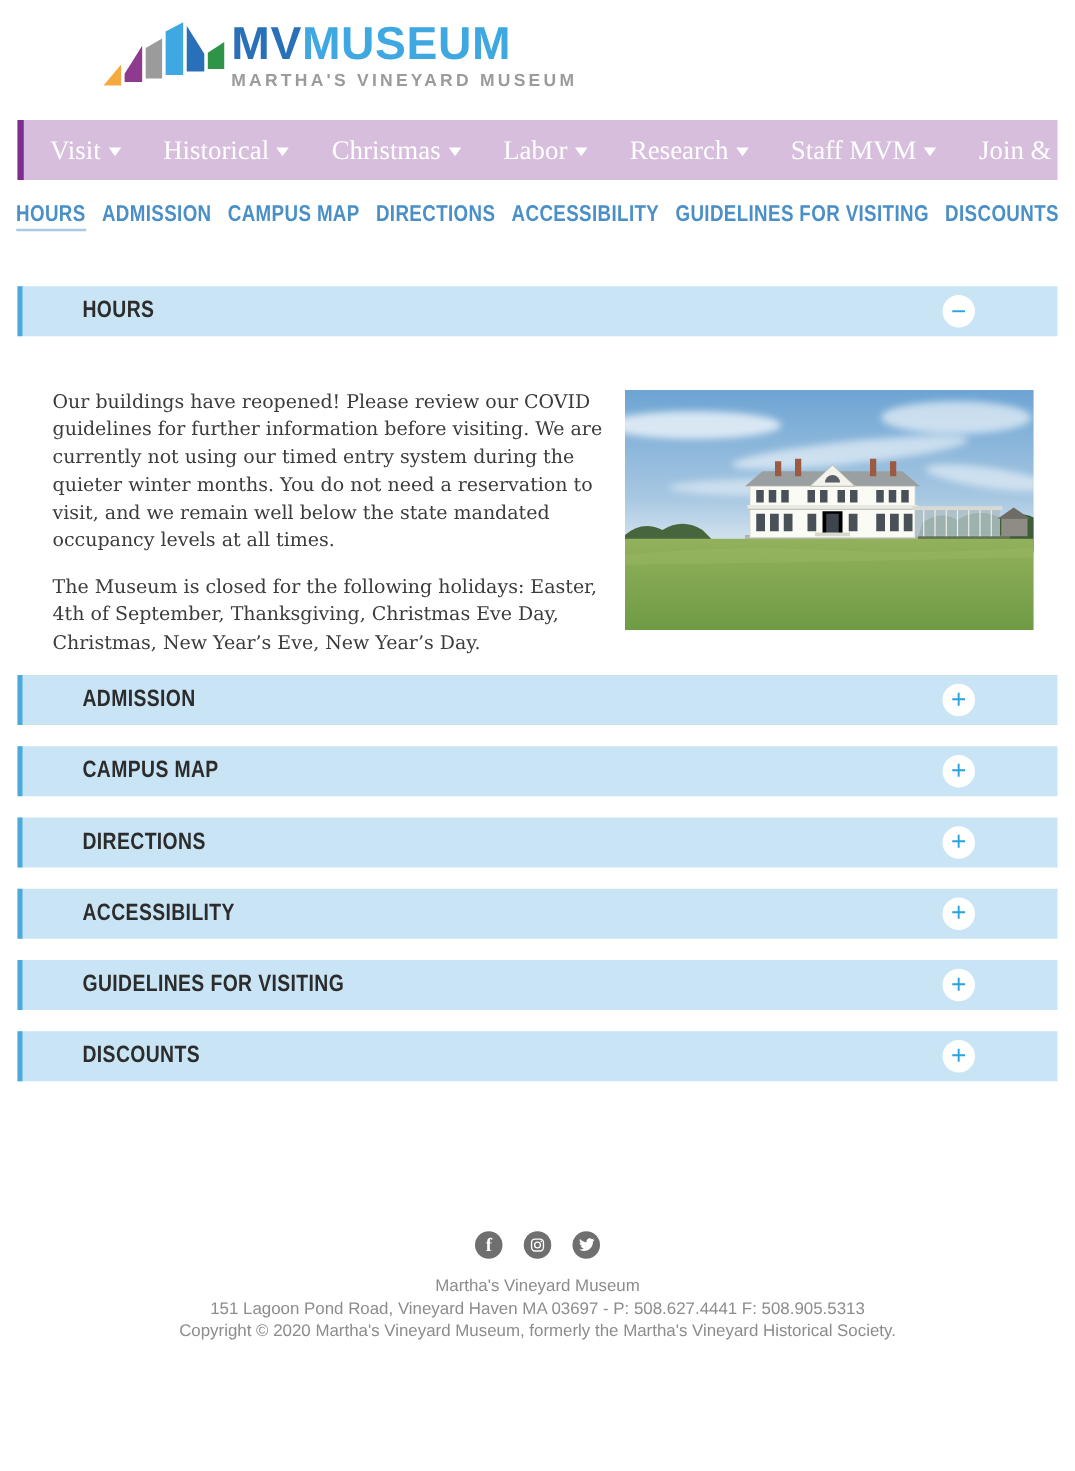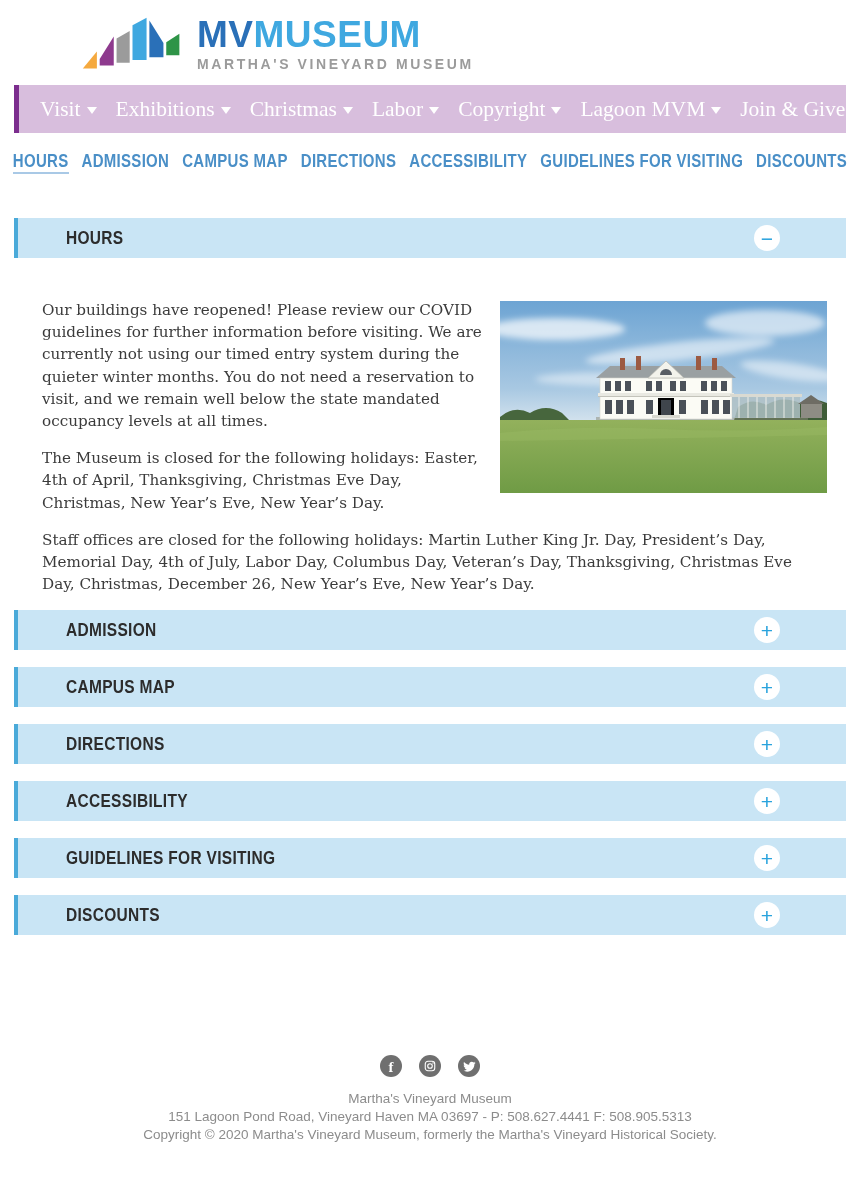--- a/index.html
+++ b/index.html
@@ -3,33 +3,33 @@
 <meta charset="utf-8">
 <style>
   * { margin:0; padding:0; box-sizing:border-box; }
   html,body { background:#ffffff; }
   body {
     width:860px; height:1177px; position:relative; margin:0 auto;
     font-family:"Liberation Sans", sans-serif;
   }
 
   
-  .logo-row { padding:12px 0 0 80px; height:75px; display:flex; align-items:center; gap:12px; }
+  .logo-row { padding:12px 0 0 80px; height:75px; display:flex; align-items:center; }
   .logo-mark svg { display:block; }
   .logo-text { display:flex; flex-direction:column; }
   .logo-word { font-size:37px; font-weight:bold; letter-spacing:0.5px; line-height:1; }
   .logo-mv { color:#2a70b8; }
   .logo-museum { color:#3fa8e0; }
   .logo-subtitle { font-size:14px; color:#9b9b9b; letter-spacing:2.6px; margin-top:3px; font-weight:bold; }
 
   
   .main-nav {
-    margin:10px 14px 0 14px; height:48px;
+    margin:21px 14px 0 14px; height:48px;
     background:#d8bedd; border-left:5px solid #7c2d8e;
-    display:flex; align-items:center; gap:19px; padding-left:21px;
+    display:flex; align-items:center; gap:34px; padding-left:21px;
   }
   .main-nav-item {
     color:#ffffff; font-family:"Liberation Serif", serif; font-size:21.5px;
     display:flex; align-items:center; gap:6px; cursor:pointer; white-space:nowrap;
   }
   .tri-down {
     width:0; height:0; display:inline-block; margin-top:3px;
     border-left:5.5px solid transparent; border-right:5.5px solid transparent;
     border-top:7px solid #ffffff;
   }
@@ -98,37 +98,37 @@
     <span class="logo-subtitle">MARTHA'S VINEYARD MUSEUM</span>
   </span>
 </div>
 
 <div class="main-nav">
   <span class="main-nav-item">
       <span>Visit</span>
       <span class="tri-down"></span>
     </span>
   <span class="main-nav-item">
-      <span>Exhibitions</span>
+      <span>Historical</span>
       <span class="tri-down"></span>
     </span>
   <span class="main-nav-item">
       <span>Christmas</span>
       <span class="tri-down"></span>
     </span>
   <span class="main-nav-item">
       <span>Labor</span>
       <span class="tri-down"></span>
     </span>
   <span class="main-nav-item">
-      <span>Copyright</span>
-      <span class="tri-down"></span>
-    </span>
-  <span class="main-nav-item">
-      <span>Lagoon MVM</span>
+      <span>Research</span>
+      <span class="tri-down"></span>
+    </span>
+  <span class="main-nav-item">
+      <span>Staff MVM</span>
       <span class="tri-down"></span>
     </span>
   <span class="main-nav-item">
       <span>Join &amp; Give</span>
       <span class="tri-down"></span>
     </span>
 </div>
 
 <div class="sub-nav">
   <span class="sub-nav-item active"><span class="condensed">HOURS</span></span>
@@ -217,22 +217,21 @@
           <line x1="284" y1="96" x2="284" y2="117"></line>
         <line x1="293" y1="96" x2="293" y2="117"></line>
       </g>
       <polygon points="298,103 311,94 324,103" fill="#6e6c64"></polygon>
       <rect x="301" y="103" width="21" height="14" fill="#8e8c84"></rect>
       <rect x="0" y="119" width="327" height="73" fill="url(#grass)"></rect>
       <path d="M0,132 Q80,124 160,128 T327,126 L327,134 Q160,138 0,140 Z" fill="#9fbc66" opacity="0.35"></path>
     </svg>
   </span>
   <p>Our buildings have reopened! Please review our COVID guidelines for further information before visiting. We are currently not using our timed entry system during the quieter winter months. You do not need a reservation to visit, and we remain well below the state mandated occupancy levels at all times.</p>
-  <p>The Museum is closed for the following holidays: Easter, 4th of April, Thanksgiving, Christmas Eve Day, Christmas, New Year’s Eve, New Year’s Day.</p>
-  <p>Staff offices are closed for the following holidays: Martin Luther King Jr. Day, President’s Day, Memorial Day, 4th of July, Labor Day, Columbus Day, Veteran’s Day, Thanksgiving, Christmas Eve Day, Christmas, December 26, New Year’s Eve, New Year’s Day.</p>
+  <p>The Museum is closed for the following holidays: Easter, 4th of September, Thanksgiving, Christmas Eve Day, Christmas, New Year’s Eve, New Year’s Day.</p>
 </div>
 
 <div class="acc-bar">
   <span class="acc-title"><span class="condensed">ADMISSION</span></span>
   <span class="acc-toggle">+</span>
 </div>
 <div class="acc-bar">
   <span class="acc-title"><span class="condensed">CAMPUS MAP</span></span>
   <span class="acc-toggle">+</span>
 </div>

